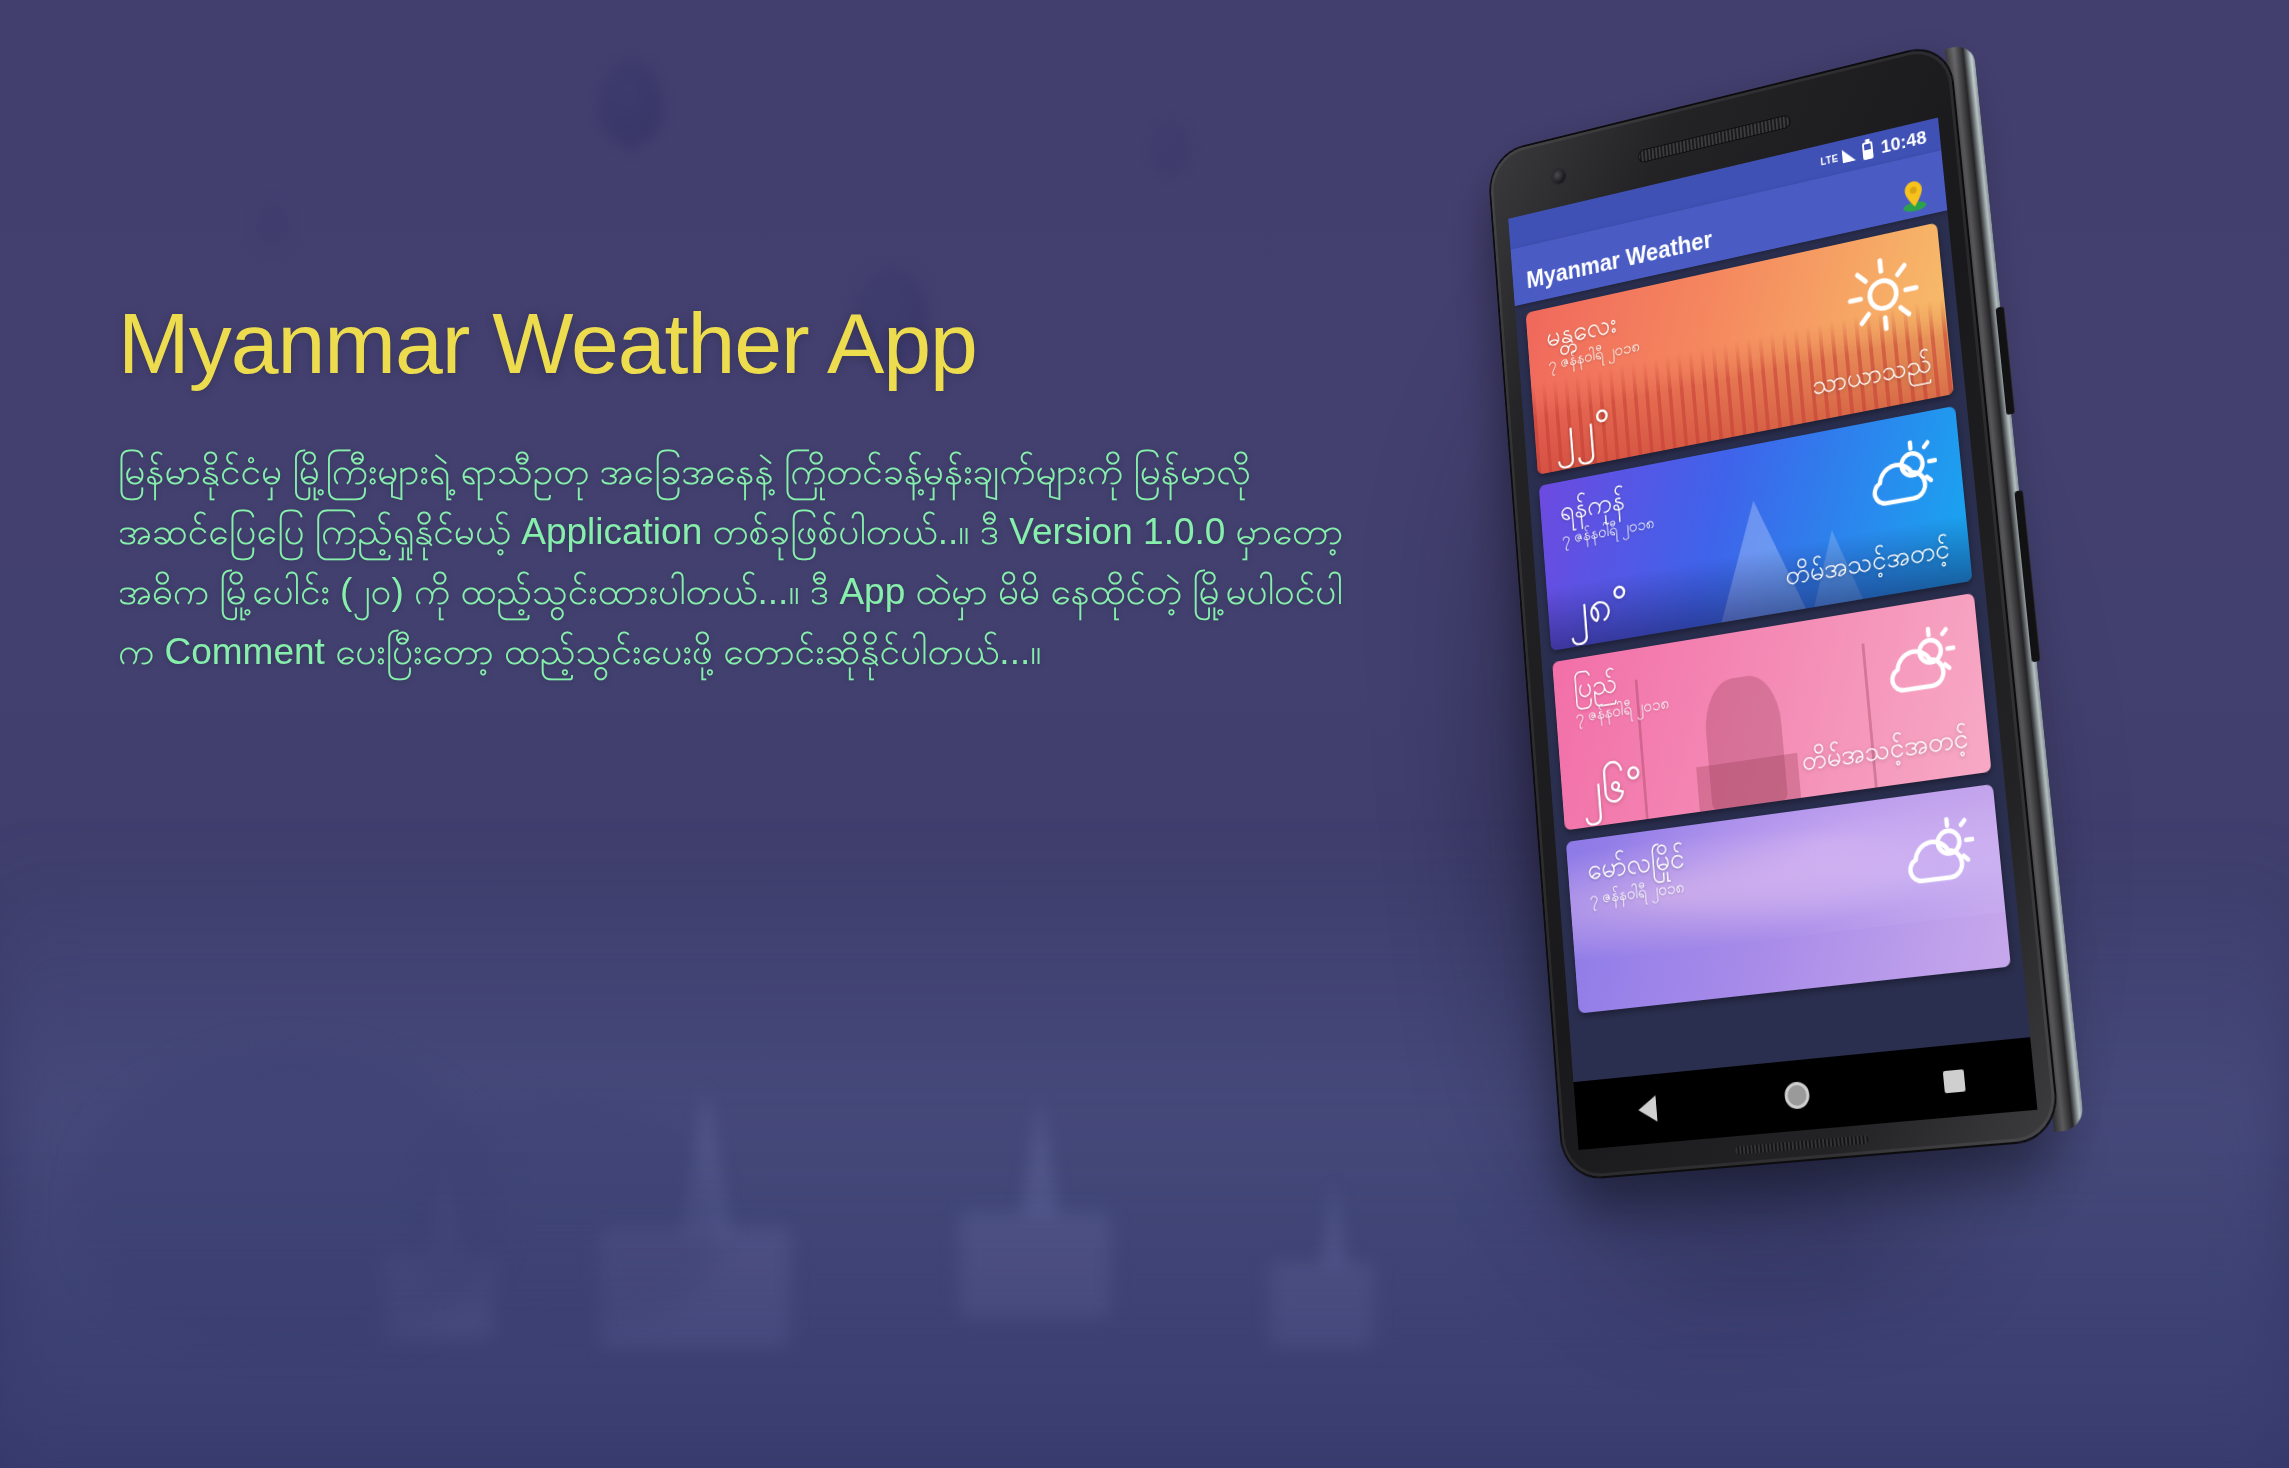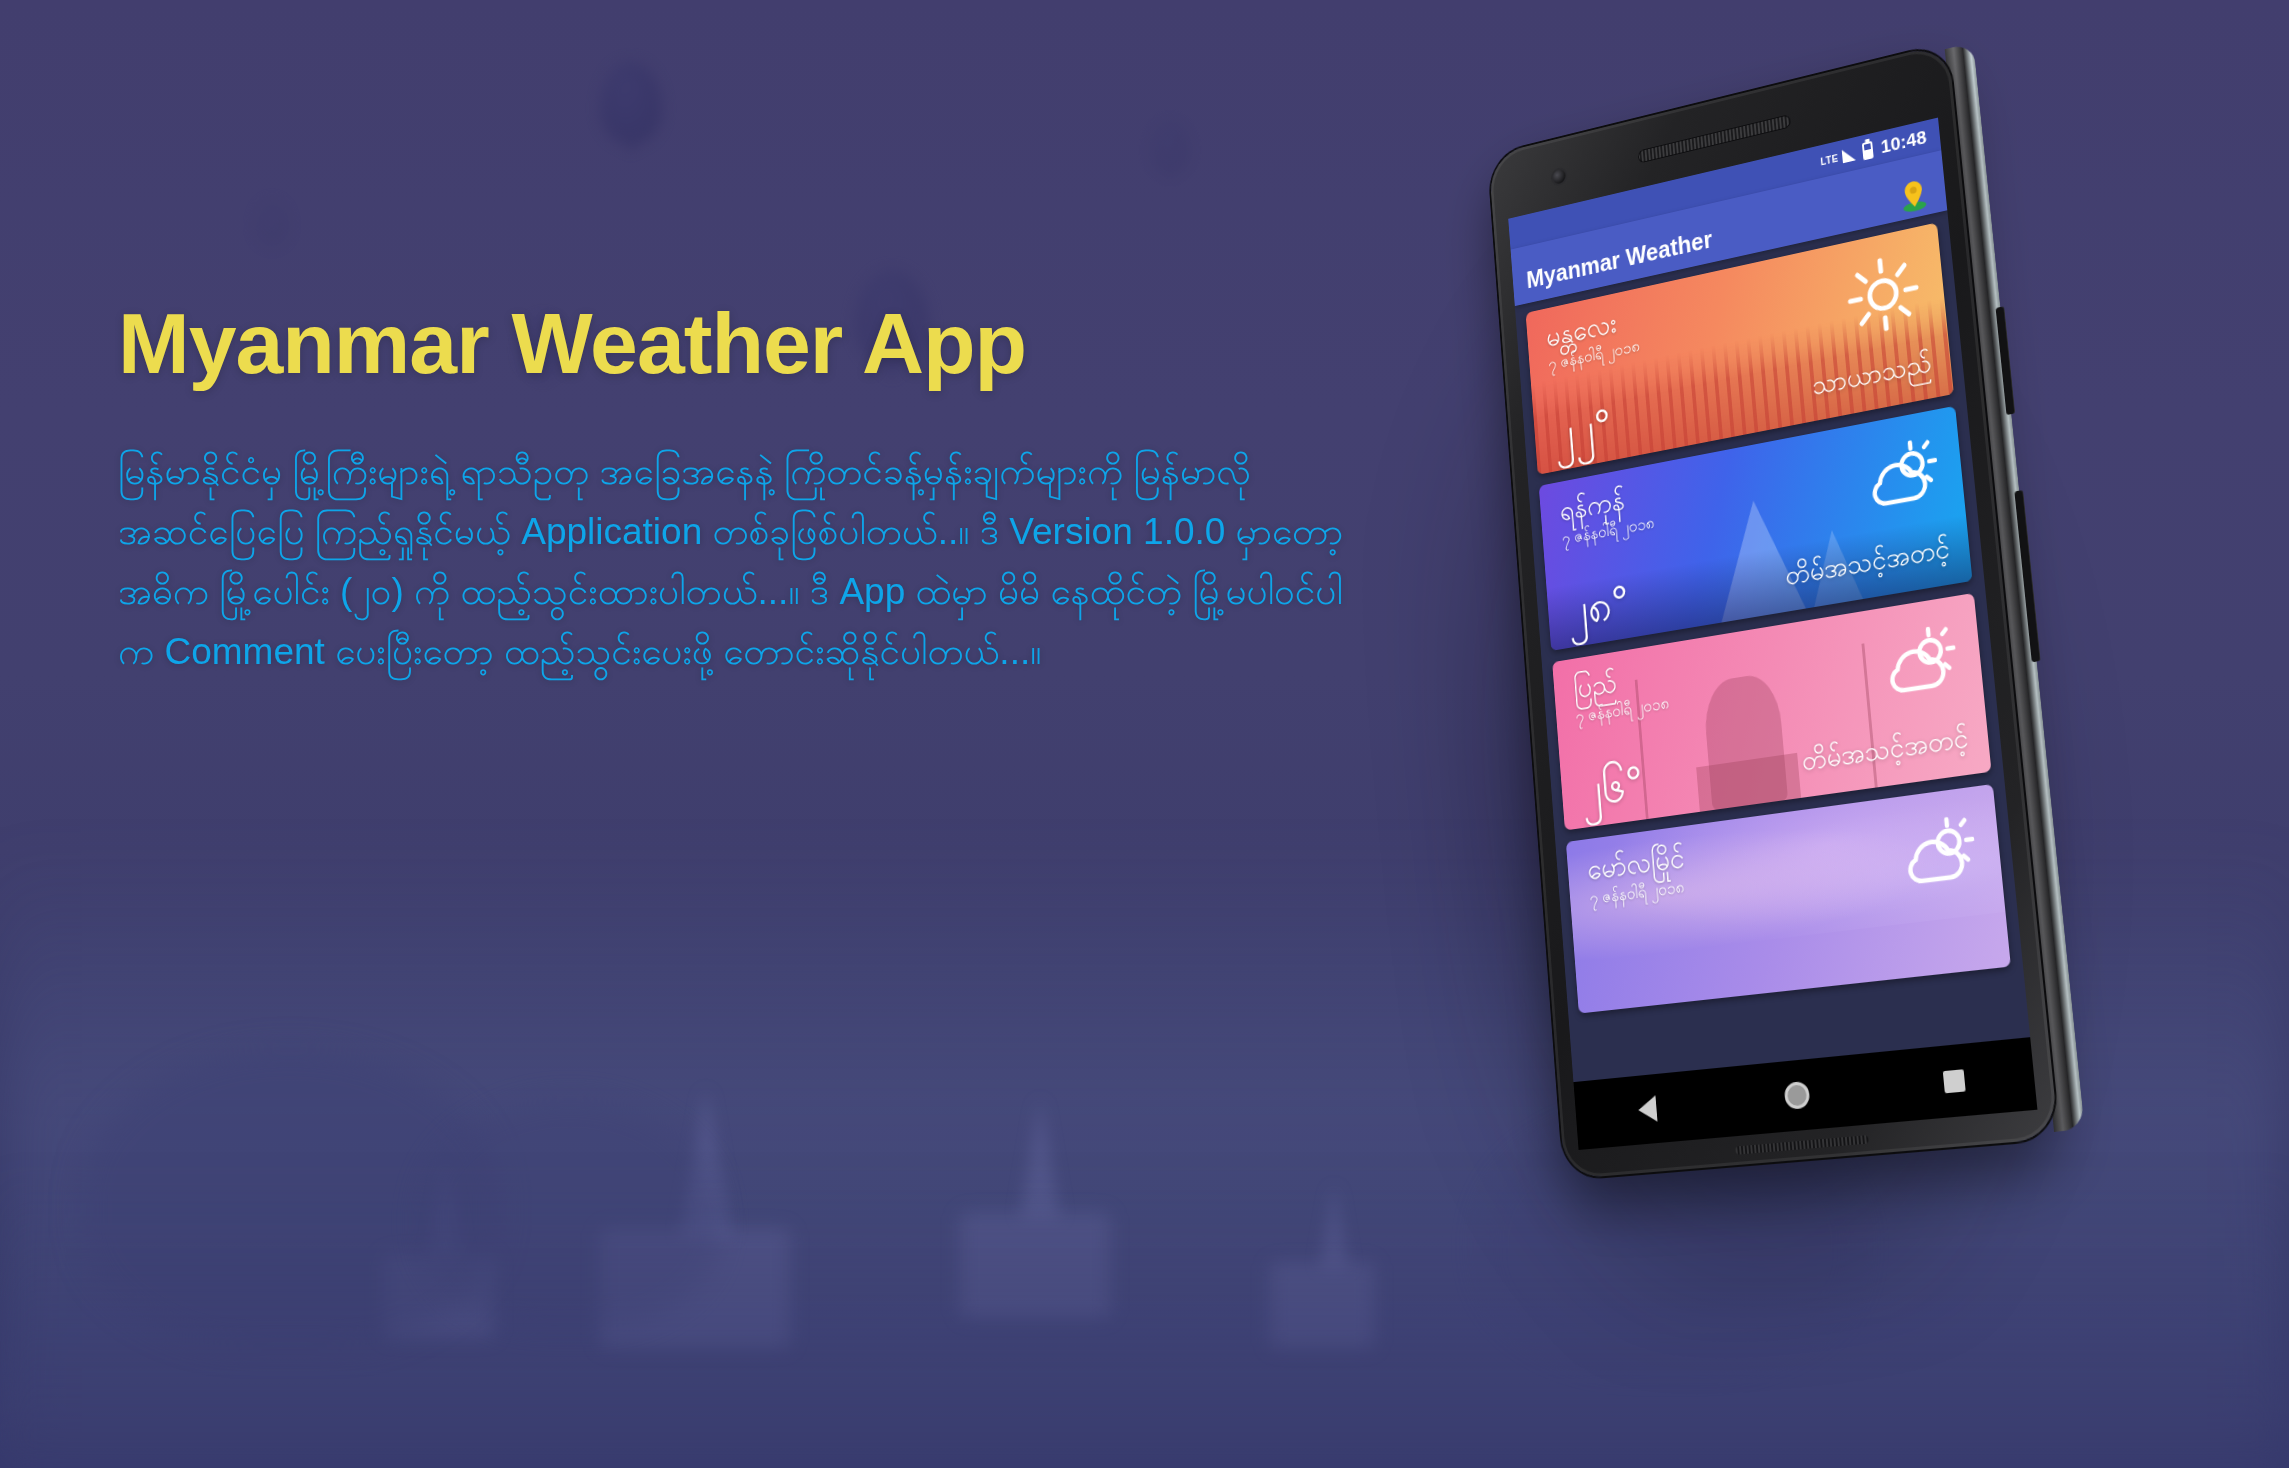--- a/index.html
+++ b/index.html
@@ -74,28 +74,28 @@
 
   
   #left-col {
     position:absolute;
     left:118px; top:300px; width:1280px;
     z-index:5;
   }
   #headline {
     color:#ecdc4e;
     font-size:86px;
-    font-weight:bold;
+    font-weight:normal;
     letter-spacing:-1px;
     line-height:1.0;
     text-shadow:0 2px 10px rgba(0,0,0,.18);
   }
   #body-copy {
     margin-top:56px;
-    color:#0ea5e9;
+    color:#86efac;
     font-size:37px;
     line-height:1.62;
     max-width:1230px;
     text-shadow:0 1px 6px rgba(0,0,0,.22);
   }
   #body-copy p { margin:0; }
 
   
   #phone-stage {
     position:absolute;

